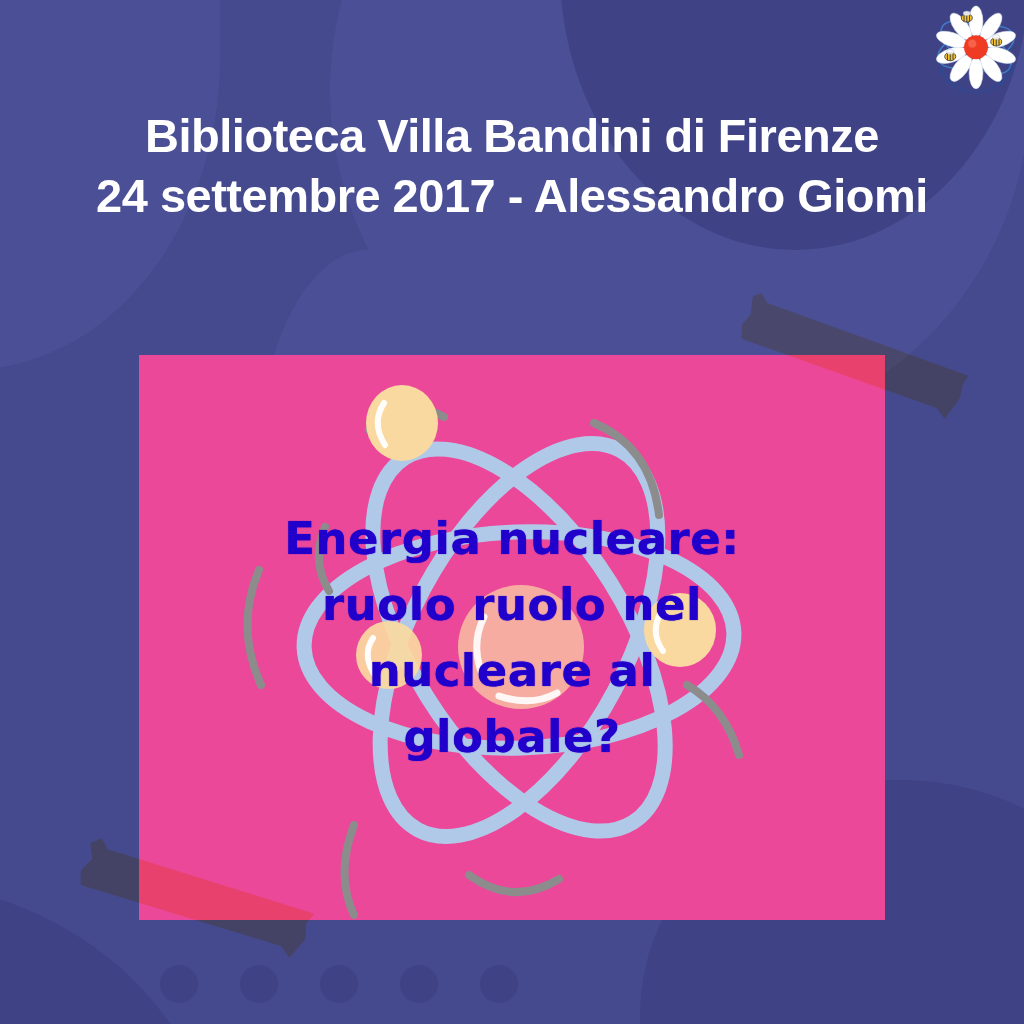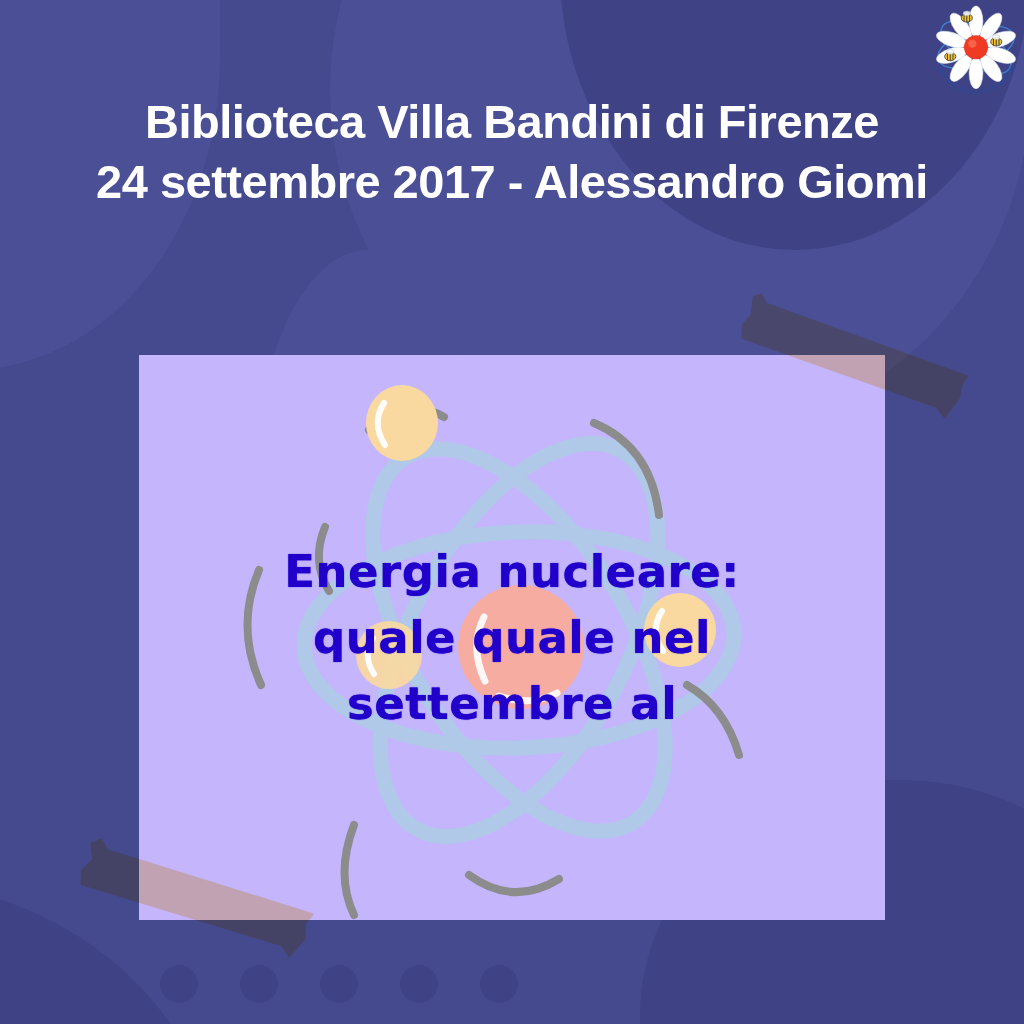--- a/index.html
+++ b/index.html
@@ -37,21 +37,21 @@
   }
   .blob-f{   
     left:-200px;top:-150px;width:420px;height:520px;
     background:#4a4f96;border-radius:0 0 60% 40%;
   }
   .dots{position:absolute;left:160px;top:965px;display:flex;gap:42px;}
   .dot{width:38px;height:38px;border-radius:50%;background:#3f4385;}
 
   
   .header{
-    position:absolute;left:0;top:92px;width:1024px;
+    position:absolute;left:0;top:106px;width:1024px;
     text-align:center;z-index:6;
   }
   .header-line{
     color:#ffffff;font-weight:bold;letter-spacing:-0.5px;
     font-size:47px;line-height:60px;white-space:nowrap;
   }
 
   
   .logo{position:absolute;left:930px;top:5px;width:92px;height:92px;z-index:8;}
 
@@ -68,21 +68,21 @@
   }
   .tape-bl{
     left:78px;top:872px;width:235px;height:52px;
     transform:rotate(19deg);
     clip-path:polygon(0% 16%,4% 0%,8% 16%,100% 4%,98% 28%,100% 56%,96% 100%,91% 84%,2% 98%,0% 72%,3% 44%);
   }
 
   
   .card{
     position:absolute;left:139px;top:355px;width:746px;height:565px;
-    background:#c4b5fd;z-index:5;overflow:hidden;
+    background:#ec4899;z-index:5;overflow:hidden;
   }
   .card-art{position:absolute;inset:0;}
   .card-text{
     position:absolute;left:0;top:0;width:746px;height:565px;
     display:flex;flex-direction:column;justify-content:center;
     align-items:center;z-index:3;
   }
   .card-line{
     color:#2200cc;font-weight:bold;
     font-family:"DejaVu Sans", sans-serif;
@@ -199,21 +199,22 @@
         <path d="M234 283 Q 223 300 235 319" fill="none" stroke="#ffffff" stroke-width="6" stroke-linecap="round" opacity="0.95"></path>
       </g>
       <g>
         <ellipse cx="541" cy="275" rx="36" ry="37" fill="#fad9a0"></ellipse>
         <path d="M523 256 Q 510 276 524 296" fill="none" stroke="#ffffff" stroke-width="6" stroke-linecap="round" opacity="0.95"></path>
       </g>
     </svg>
 
     <div class="card-text">
       <div class="card-line">Energia nucleare:</div>
-      <div class="card-line">quale quale nel</div>
-      <div class="card-line">settembre al</div>
+      <div class="card-line">ruolo ruolo nel</div>
+      <div class="card-line">nucleare al</div>
+      <div class="card-line">globale?</div>
     </div>
   </div>
 
   <div class="tape tape-tr"></div>
   <div class="tape tape-bl"></div>
 
 </div>
 
 </body></html>

